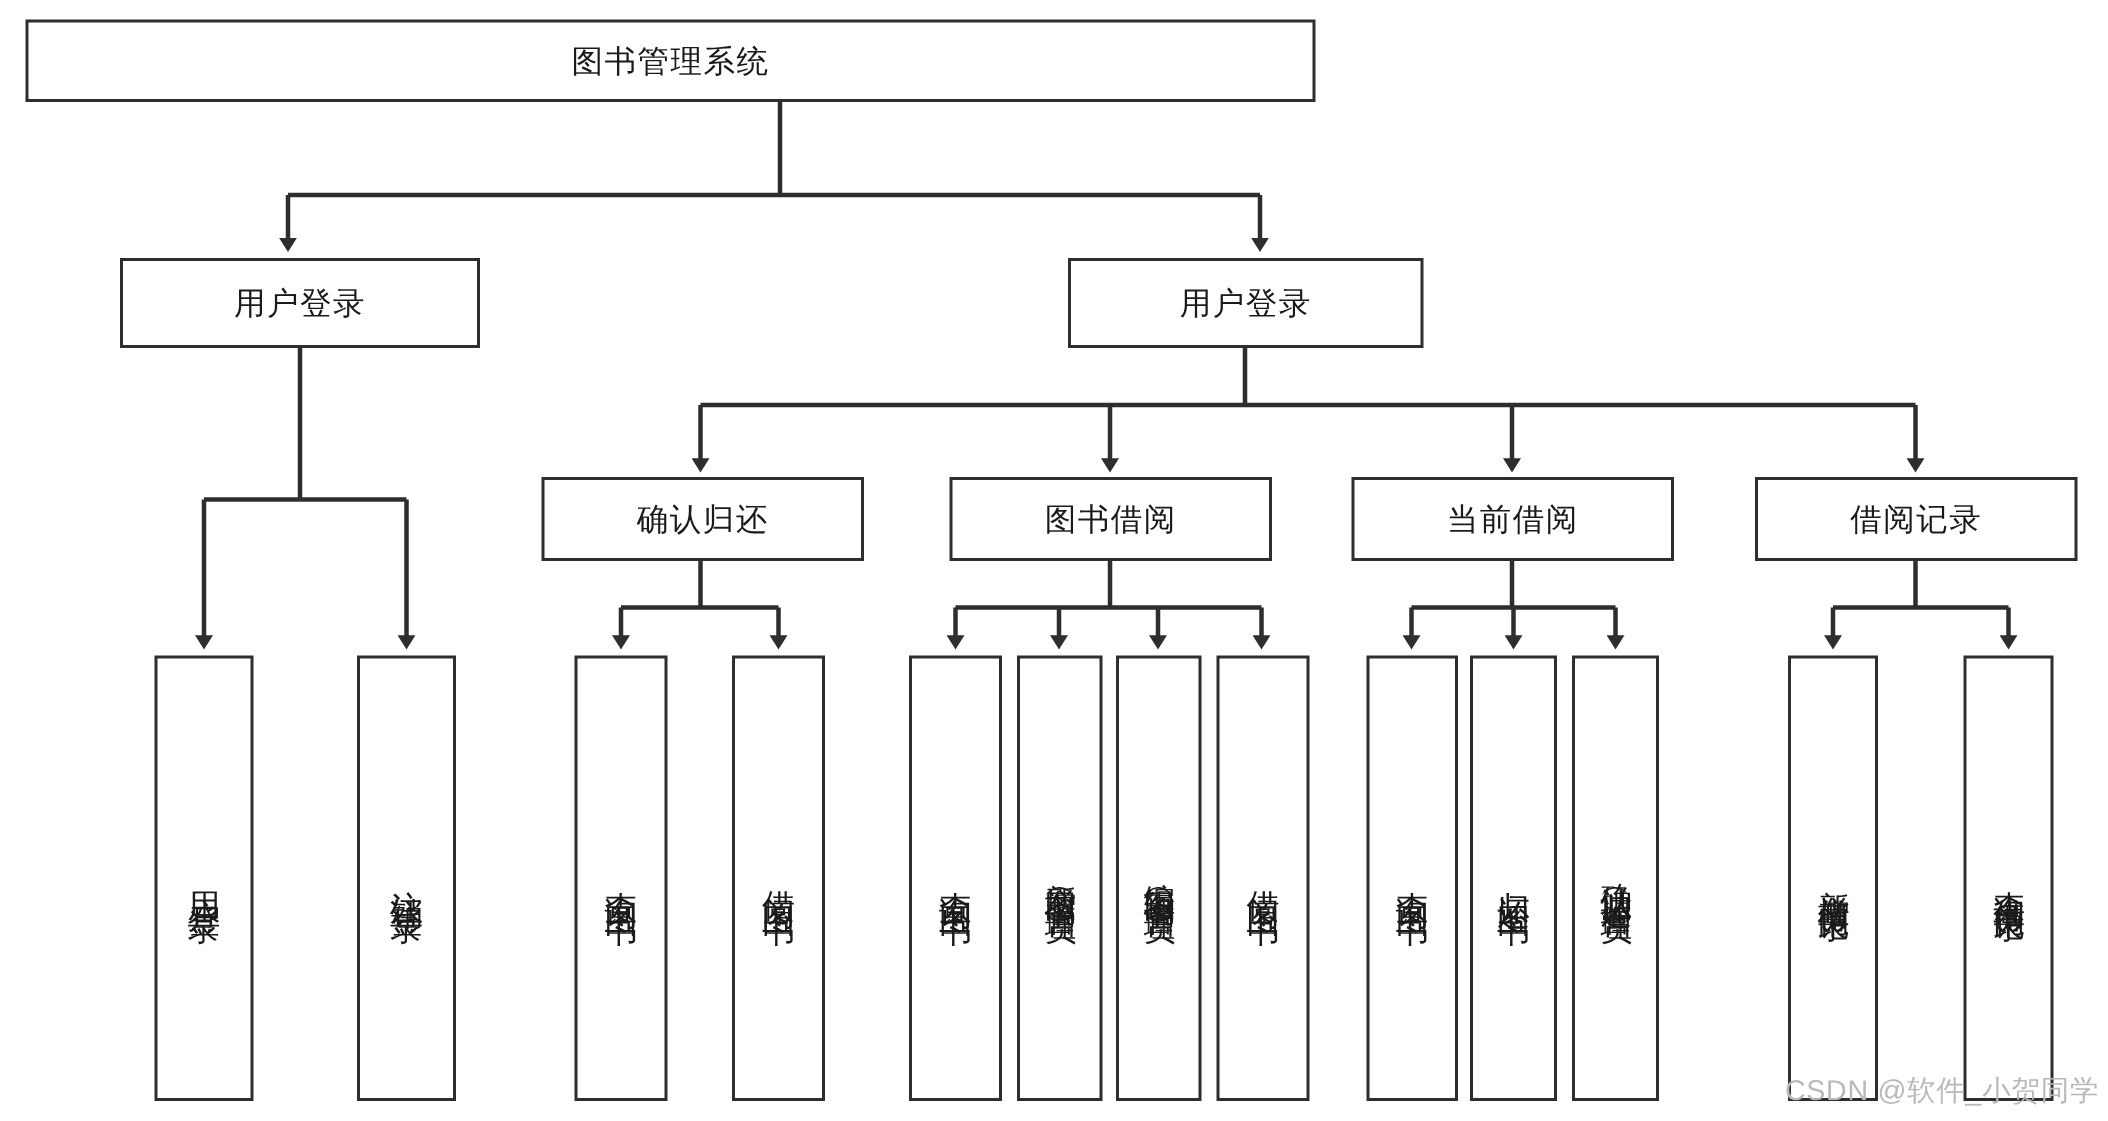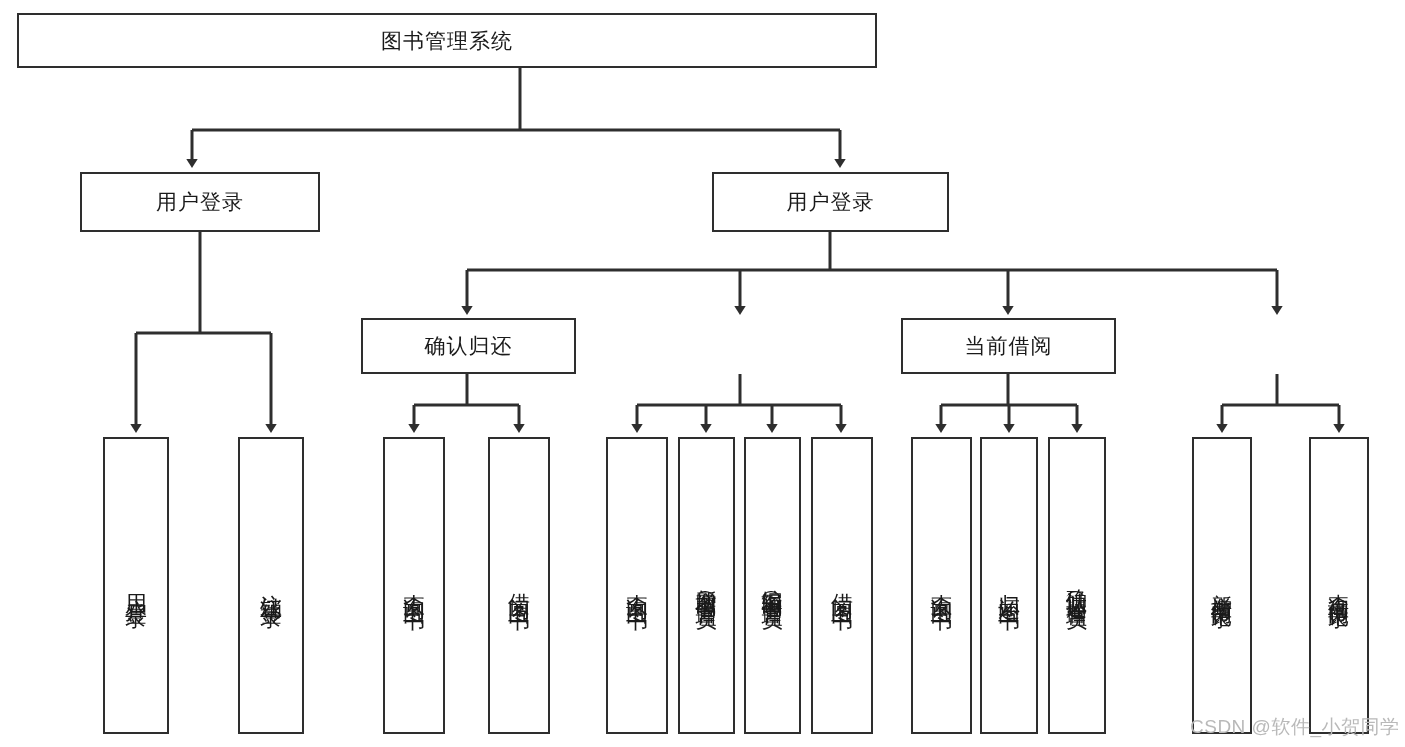--- a/index.html
+++ b/index.html
@@ -118,21 +118,23 @@
       <path d="M1339,405 L1339,425" marker-end="url(#arrow)"></path>
     </g>
   </svg>
 
   <div class="node node-h" style="left:17px; top:13px; width:860px; height:55px;">图书管理系统</div>
 
   <div class="node node-h" style="left:80px; top:172px; width:240px; height:60px;">用户登录</div>
   <div class="node node-h" style="left:712px; top:172px; width:237px; height:60px;">用户登录</div>
 
   <div class="node node-h" style="left:361px; top:318px; width:215px; height:56px;">确认归还</div>
+  <div class="node node-h" style="left:633px; top:318px; width:215px; height:56px;">图书借阅</div>
   <div class="node node-h" style="left:901px; top:318px; width:215px; height:56px;">当前借阅</div>
+  <div class="node node-h" style="left:1170px; top:318px; width:215px; height:56px;">借阅记录</div>
 
   <div class="node node-v" style="left:103px; top:437px; width:66px; height:297px;">用户登录</div>
   <div class="node node-v" style="left:238px; top:437px; width:66px; height:297px;">注销登录</div>
 
   <div class="node node-v" style="left:383px; top:437px; width:62px; height:297px;">查询图书</div>
   <div class="node node-v" style="left:488px; top:437px; width:62px; height:297px;">借阅图书</div>
 
   <div class="node node-v" style="left:606px; top:437px; width:62px; height:297px;">查询图书</div>
   <div class="node node-v tight" style="left:678px; top:437px; width:57px; height:297px;">新增图书（管理员）</div>
   <div class="node node-v tight" style="left:744px; top:437px; width:57px; height:297px;">编辑图书（管理员）</div>

